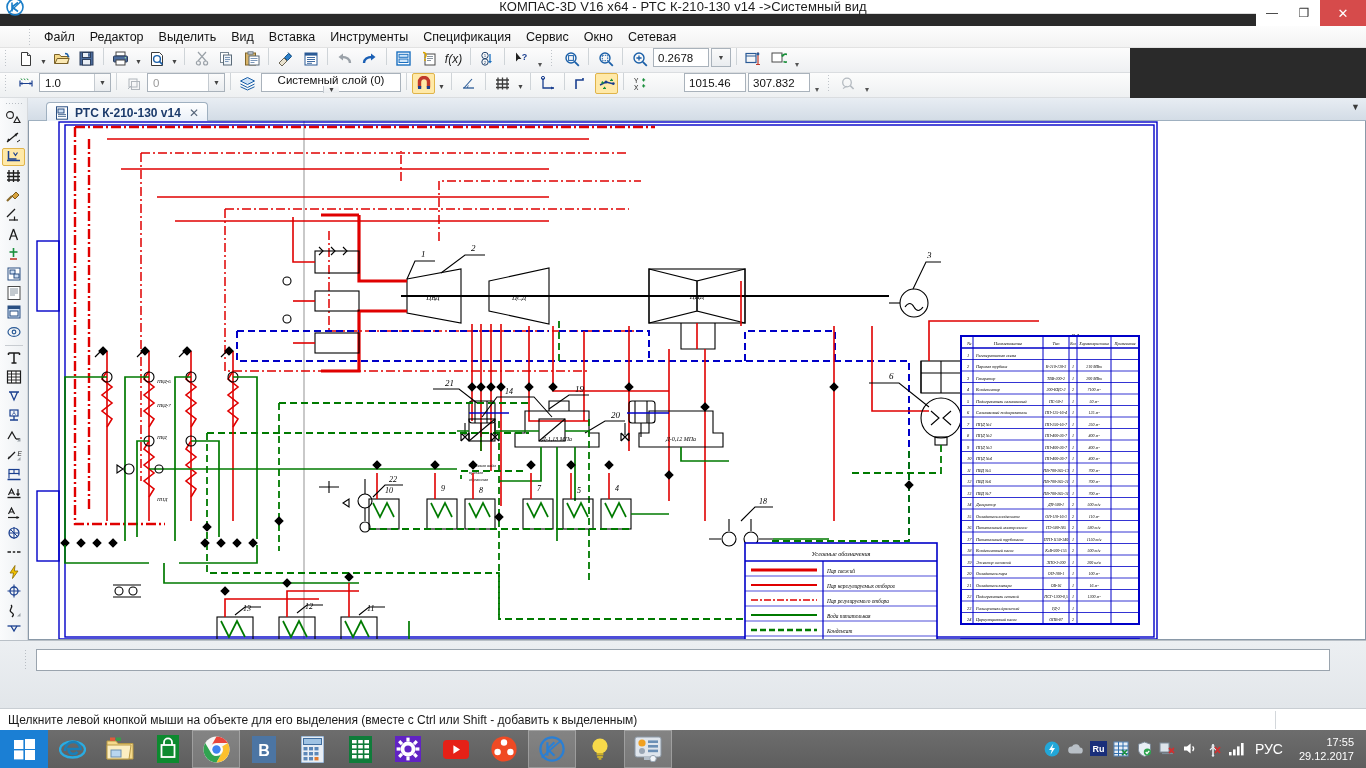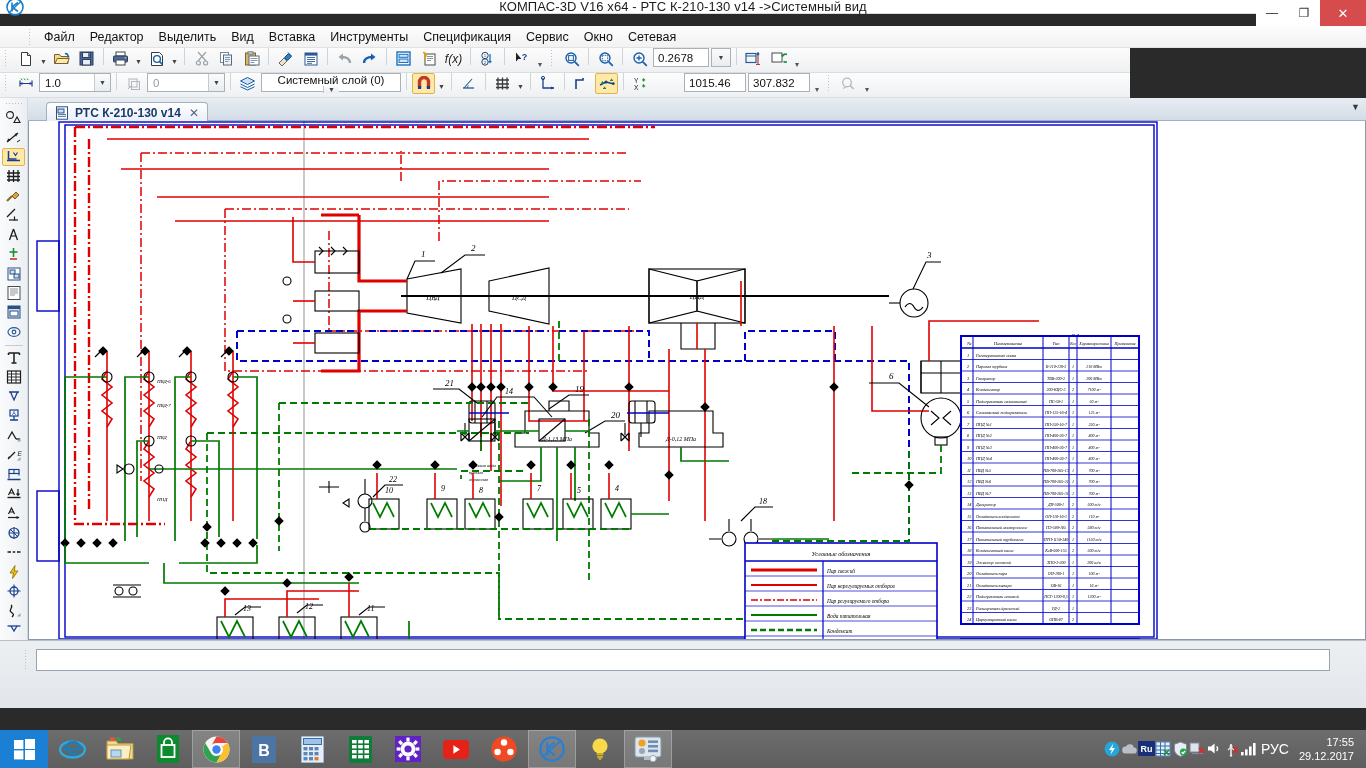--- a/index.html
+++ b/index.html
@@ -185,21 +185,21 @@
     width: 48px; height: 38px; display: flex; align-items: center; justify-content: center;
     background: #1b7fd4;
   }
   .tb-item {
     width: 48px; height: 38px; display: flex; align-items: center; justify-content: center;
     position: relative;
   }
   .tb-item.running { background: rgba(255,255,255,0.16); box-shadow: inset 0 0 0 1px rgba(255,255,255,.25); }
   .tray {
     position: absolute; right: 0; top: 0; height: 37px; display: flex; align-items: center;
-    padding-right: 6px; 
+    padding-right: 6px; gap: 6px;
   }
   .tray-ico { width: 17px; height: 17px; display: flex; align-items: center; justify-content: center; }
   .tray-lang { color: #fff; font-size: 14px; padding: 0 4px; }
   .clock { color: #fff; font-size: 11px; line-height: 14px; text-align: right; padding: 0 6px; }
 
   svg { display: block; }
   .noselect { user-select: none; }
 </style>
 </head>
 <body>
@@ -1314,20 +1314,24 @@
         </g>
       </svg>
     </div>
   </div>
 
   <div class="cmdpanel">
     <div class="cmd-left-grip"></div>
     <input class="cmdline" type="text" placeholder="" style="">
   </div>
 
+  <div class="statusbar">
+    <div class="status-text">Щелкните левой кнопкой мыши на объекте для его выделения (вместе с Ctrl или Shift - добавить к выделенным)</div>
+    <div class="status-sep"></div>
+  </div>
 
   <div class="taskbar">
     <div class="start-btn">
       <svg width="21" height="21" viewBox="0 0 21 21">
           <rect x="0" y="1" width="9.4" height="9" fill="#fff"></rect>
           <rect x="11" y="0" width="10" height="10" fill="#fff"></rect>
           <rect x="0" y="11.4" width="9.4" height="9" fill="#fff"></rect>
           <rect x="11" y="11" width="10" height="10" fill="#fff"></rect>
         </svg>
     </div>

